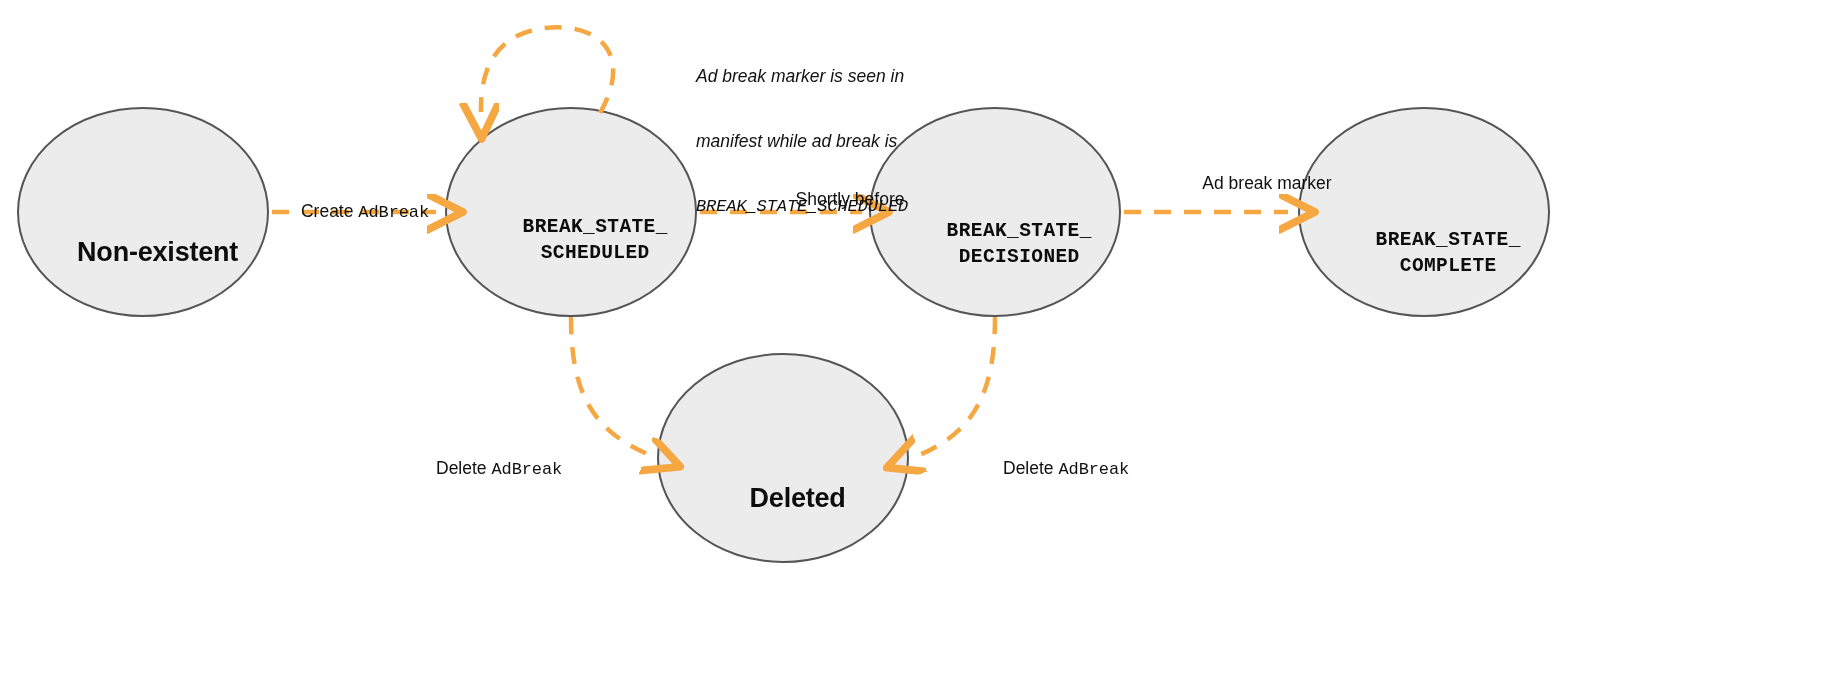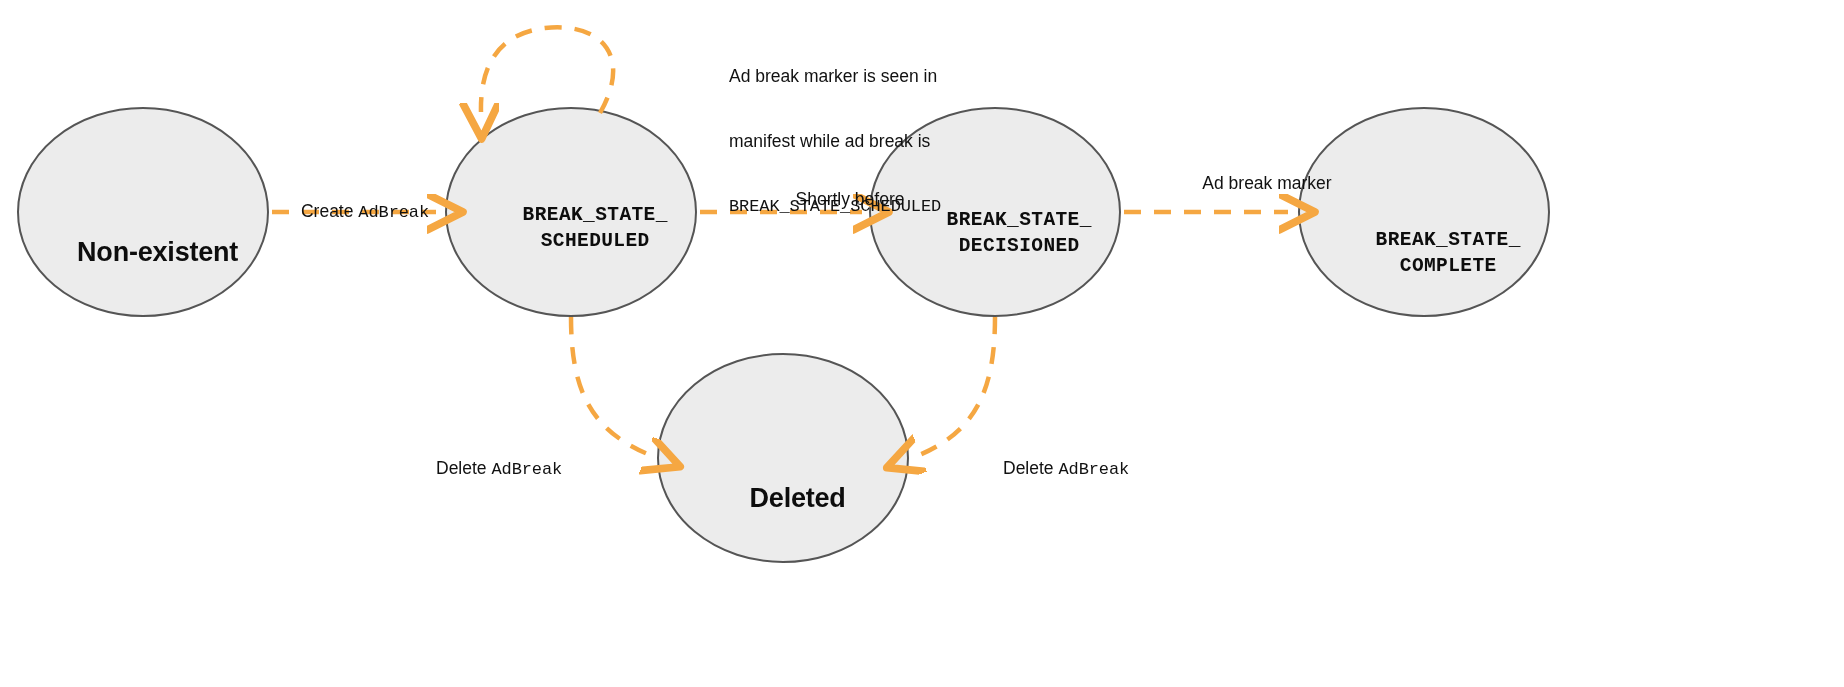--- a/index.html
+++ b/index.html
@@ -97,44 +97,44 @@
 
     <path d="M571,317 C571,390 590,432 655,457" fill="none" stroke="#f5a742" stroke-width="4.5" stroke-dasharray="17 13" stroke-linecap="butt" marker-end="url(#arrowOrange)"></path>
 
     <path d="M995,317 C995,392 975,434 912,458" fill="none" stroke="#f5a742" stroke-width="4.5" stroke-dasharray="17 13" stroke-linecap="butt" marker-end="url(#arrowOrange)"></path>
   </svg>
 
   <div class="node-label sans" style="left:18px; top:200px; width:250px;">
     <span>Non-existent</span>
   </div>
 
-  <div class="node-label mono" style="left:446px; top:178px; width:250px;">
+  <div class="node-label mono" style="left:446px; top:190px; width:250px;">
     <span class="line">BREAK_STATE_</span>
     <span class="line">SCHEDULED</span>
   </div>
 
-  <div class="node-label mono" style="left:870px; top:183px; width:250px;">
+  <div class="node-label mono" style="left:870px; top:194px; width:250px;">
     <span class="line">BREAK_STATE_</span>
     <span class="line">DECISIONED</span>
   </div>
 
   <div class="node-label mono" style="left:1299px; top:203px; width:250px;">
     <span class="line">BREAK_STATE_</span>
     <span class="line">COMPLETE</span>
   </div>
 
   <div class="node-label sans" style="left:658px; top:446px; width:250px;">
     <span>Deleted</span>
   </div>
 
   <div class="edge-label center" style="left:270px; top:157px; width:190px;">
     <span class="line"><span class="txt">Create </span><span class="code">AdBreak</span></span>
   </div>
 
-  <div class="edge-label left" style="left:729px; top:22px; width:330px;">
+  <div class="edge-label left" style="left:696px; top:22px; width:330px;font-style:italic;">
     <span class="line txt">Ad break marker is seen in</span>
     <span class="line txt">manifest while ad break is</span>
     <span class="line code">BREAK_STATE_SCHEDULED</span>
   </div>
 
   <div class="edge-label center" style="left:700px; top:145px; width:300px;">
     <span class="line txt">Shortly before</span>
   </div>
 
   <div class="edge-label center" style="left:1117px; top:129px; width:300px;">

